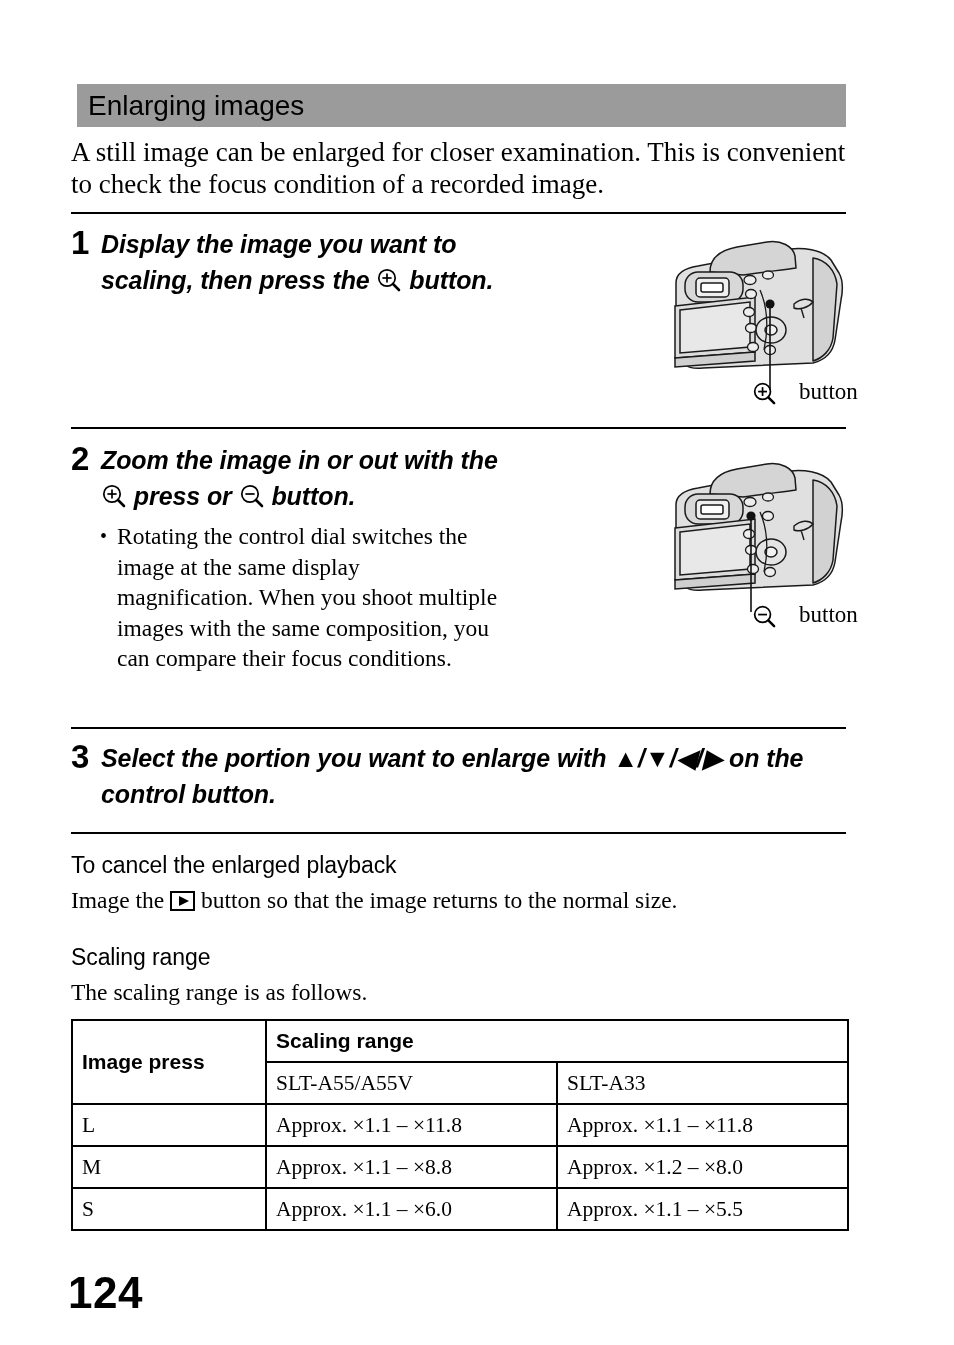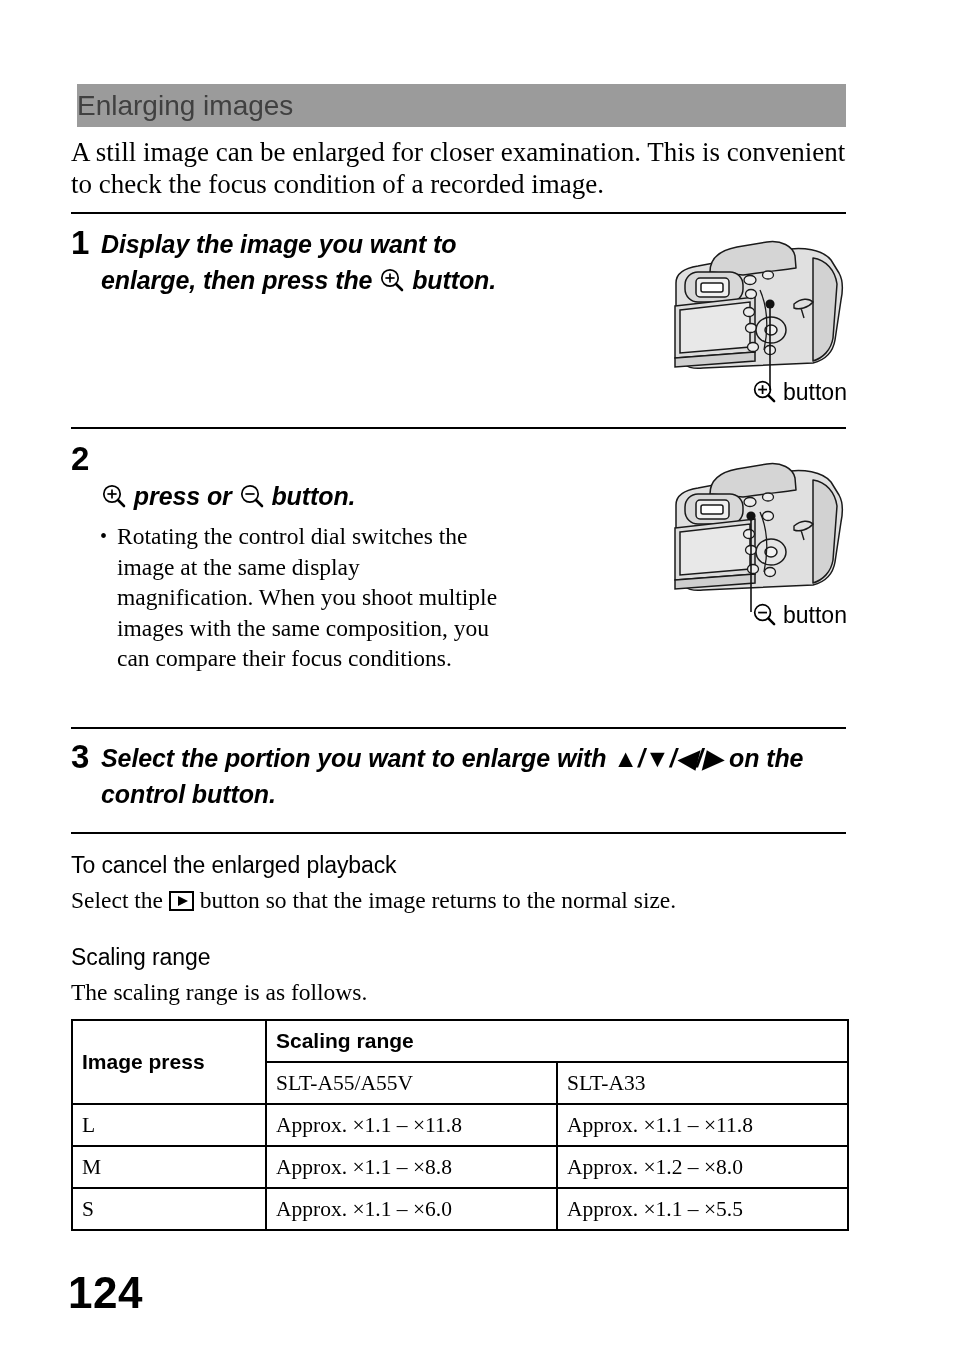--- a/index.html
+++ b/index.html
@@ -37,21 +37,22 @@
     width: 6px;
     height: 43px;
     background: #ffffff;
     flex: 0 0 auto;
   }
   .section-bar .title {
     font-family: "Liberation Sans Narrow", "Liberation Sans", sans-serif;
     font-size: 28px;
     font-weight: normal;
     letter-spacing: 0px;
-    color: #404040;
+    color: #000000;
+    padding-left: 11px;
     line-height: 1;
   }
 
   
   .intro {
     position: absolute;
     left: 71px;
     top: 136px;
     width: 778px;
     font-size: 27px;
@@ -153,26 +154,27 @@
   .camera-fig {
     position: absolute;
     width: 190px;
     height: 190px;
   }
   #fig1 { left: 663px; top: 228px; }
   #fig2 { left: 663px; top: 450px; }
 
   .fig-caption {
     position: absolute;
-    font-family: Liberation Sans, sans-serif;
+    font-family: Liberation Serif, serif;
     font-size: 23px;
     color: #000;
     white-space: nowrap;
     display: flex;
-    gap: 8px;
+    align-items: center;
+    gap: 24px;
   }
   #cap1 { left: 752px; top: 379px; }
   #cap2 { left: 752px; top: 602px; }
 
   
   .subhead {
     position: absolute;
     font-family: "Liberation Sans Narrow", "Liberation Sans", sans-serif;
     font-weight: normal;
     font-size: 23px;
@@ -241,37 +243,37 @@
 
   <div class="hr hr1"></div>
   <div class="hr hr2"></div>
   <div class="hr hr3"></div>
   <div class="hr hr4"></div>
 
   <div class="step" id="step1">
     <div class="step-num">1</div>
     <div class="step-text">
       <span>Display the image you want to</span><br>
-      <span>enlarge, then press the</span>
+      <span>scaling, then press the</span>
       <span class="mag mag-lg">
         <svg viewBox="0 0 26 26" width="26" height="26" aria-hidden="true">
           <circle cx="11" cy="11" r="8.2" fill="none" stroke="#000" stroke-width="1.7"></circle>
           <line x1="11" y1="6.4" x2="11" y2="15.6" stroke="#000" stroke-width="1.7"></line>
           <line x1="6.4" y1="11" x2="15.6" y2="11" stroke="#000" stroke-width="1.7"></line>
           <line x1="17" y1="17" x2="23" y2="23" stroke="#000" stroke-width="2.6" stroke-linecap="round"></line>
         </svg>
       </span>
       <span>button.</span>
     </div>
   </div>
 
   <div class="step" id="step2">
     <div class="step-num">2</div>
     <div class="step-text">
-      <br>
+      <span>Zoom the image in or out with the</span><br>
       <span class="mag mag-lg">
         <svg viewBox="0 0 26 26" width="26" height="26" aria-hidden="true">
           <circle cx="11" cy="11" r="8.2" fill="none" stroke="#000" stroke-width="1.7"></circle>
           <line x1="11" y1="6.4" x2="11" y2="15.6" stroke="#000" stroke-width="1.7"></line>
           <line x1="6.4" y1="11" x2="15.6" y2="11" stroke="#000" stroke-width="1.7"></line>
           <line x1="17" y1="17" x2="23" y2="23" stroke="#000" stroke-width="2.6" stroke-linecap="round"></line>
         </svg>
       </span>
       <span>press or</span>
       <span class="mag mag-lg">
@@ -410,21 +412,21 @@
         <circle cx="11" cy="11" r="8.2" fill="none" stroke="#000" stroke-width="1.8"></circle>
         <line x1="6.4" y1="11" x2="15.6" y2="11" stroke="#000" stroke-width="1.8"></line>
         <line x1="17" y1="17" x2="23" y2="23" stroke="#000" stroke-width="2.6" stroke-linecap="round"></line>
       </svg>
     </span>
     <span>button</span>
   </div>
 
   <div class="subhead" id="sub1">To cancel the enlarged playback</div>
   <div class="body-line" id="body1">
-    <span>Select the</span>
+    <span>Image the</span>
     <span class="playbtn"></span>
     <span>button so that the image returns to the normal size.</span>
   </div>
 
   <div class="subhead" id="sub2">Scaling range</div>
   <div class="body-line" id="body2">The scaling range is as follows.</div>
 
   <table class="scaling">
     <colgroup>
       <col class="col-size">

